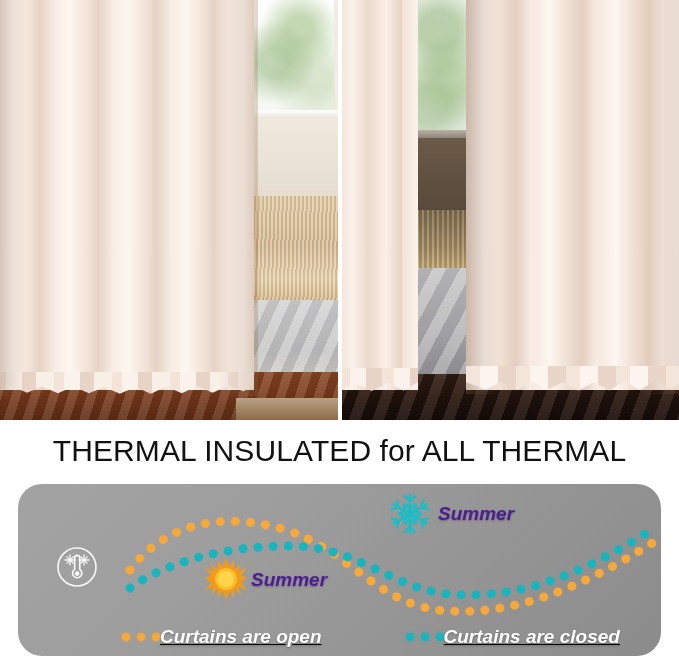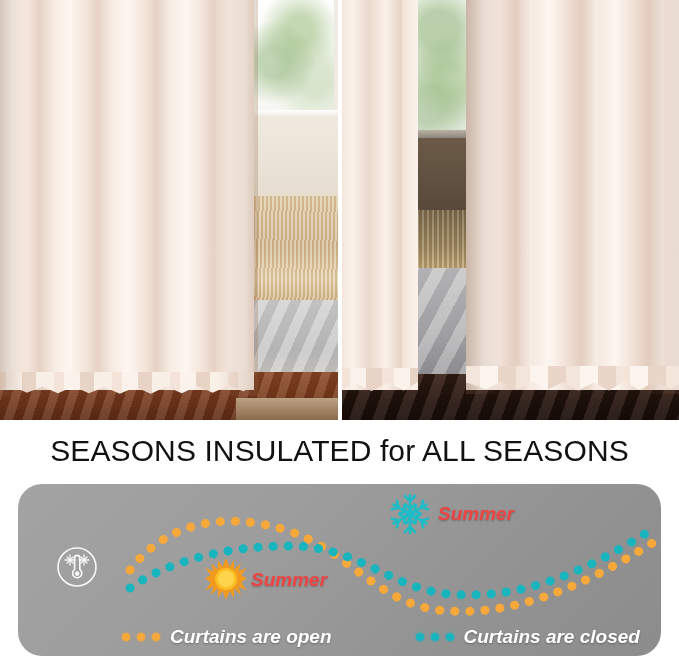--- a/index.html
+++ b/index.html
@@ -238,39 +238,39 @@
     position: absolute;
     left: 388px; top: 492px;
     width: 44px; height: 44px;
   }
 
   .season-label {
     position: absolute;
     font-style: italic;
     font-weight: 700;
     font-size: 19px;
-    color: #ef4444;
+    color: #4c1d95;
     text-shadow: 0 1px 2px rgba(0,0,0,0.28);
     white-space: nowrap;
   }
   .label-summer-sun  { left: 251px; top: 569px; }
   .label-summer-snow { left: 438px; top: 503px; }
 
   .legend {
     position: absolute;
     left: 18px; top: 620px;
     width: 643px; height: 34px;
     display: flex;
     align-items: center;
   }
   .legend-item {
     display: flex;
     align-items: center;
-    gap: 10px;
     white-space: nowrap;
+    text-decoration: underline;
   }
   .legend-item.open   { margin-left: 104px; }
   .legend-item.closed { margin-left: 84px; align-items: center; }
   .legend-dots {
     display: inline-flex;
     gap: 7px;
     align-items: center;
   }
   .legend-dots i {
     display: block;
@@ -322,21 +322,21 @@
       <div class="curtain-r-a"></div>
       <div class="curtain-r-a-hem"></div>
       <div class="curtain-r-b"></div>
       <div class="curtain-r-b-shade"></div>
       <div class="curtain-r-edge"></div>
       <div class="curtain-r-b-hem"></div>
     </div>
 
   </div>
 
-  <div class="headline">SEASONS INSULATED for ALL SEASONS</div>
+  <div class="headline">THERMAL INSULATED for ALL THERMAL</div>
 
   <div class="diagram">
 
     <svg class="wave-svg" viewBox="0 0 643 172" preserveAspectRatio="none">
       <defs>
         <path id="waveOpen" d="M 112 86 C 150 36, 210 28, 268 46 C 330 66, 358 118, 420 126 C 490 134, 560 106, 636 58"></path>
         <path id="waveClosed" d="M 112 104 C 152 76, 210 62, 272 62 C 340 62, 372 104, 430 110 C 500 116, 562 92, 636 44"></path>
       </defs>
       <use href="#waveOpen" fill="none" stroke="#F6A83A" stroke-width="9" stroke-linecap="round" stroke-dasharray="0.1 15"></use>
       <use href="#waveClosed" fill="none" stroke="#19B5BE" stroke-width="9" stroke-linecap="round" stroke-dasharray="0.1 15"></use>

